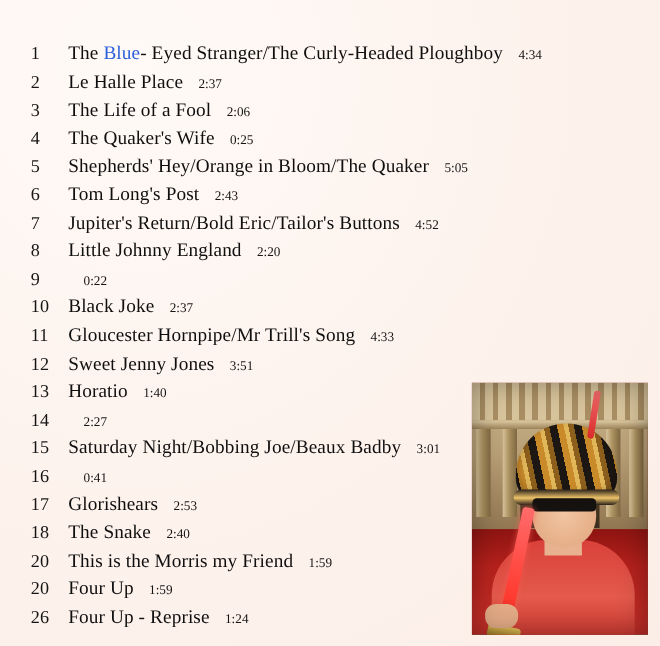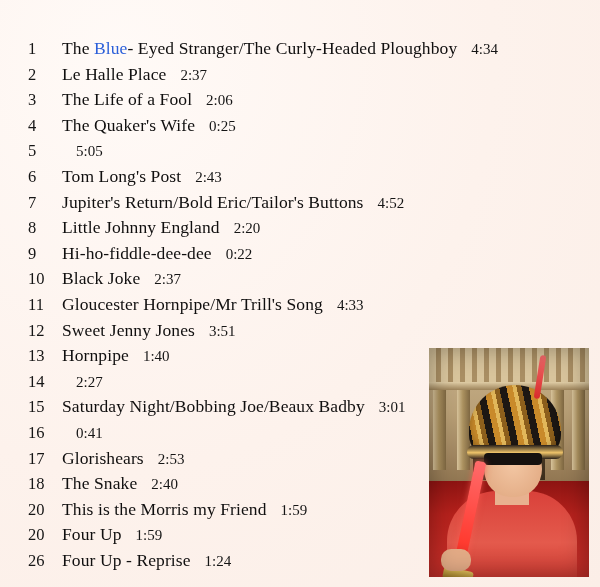--- a/index.html
+++ b/index.html
@@ -50,21 +50,21 @@
   }
   .track-title {
     font-size: 17.5px;
     color: #100f0f;
     letter-spacing: 0.1px;
   }
   .track-title .blue {
     color: #2b5fd9;
   }
   .track-time {
-    font-size: 15px;
+    font-size: 12px;
     color: #151515;
     margin-left: 14px;
   }
   
   #photo {
     position: absolute;
     right: 11px;
     bottom: 10px;
     width: 160px;
     height: 229px;
@@ -195,60 +195,60 @@
         <span class="track-title">The Life of a Fool</span>
         <span class="track-time">2:06</span>
       </div>
       <div class="track">
         <span class="track-num">4</span>
         <span class="track-title">The Quaker's Wife</span>
         <span class="track-time">0:25</span>
       </div>
       <div class="track">
         <span class="track-num">5</span>
+        <span class="track-title">Shepherds' Hey/Orange in Bloom/The Quaker</span>
         <span class="track-time">5:05</span>
       </div>
       <div class="track">
         <span class="track-num">6</span>
         <span class="track-title">Tom Long's Post</span>
         <span class="track-time">2:43</span>
       </div>
       <div class="track">
         <span class="track-num">7</span>
         <span class="track-title">Jupiter's Return/Bold Eric/Tailor's Buttons</span>
         <span class="track-time">4:52</span>
       </div>
       <div class="track">
         <span class="track-num">8</span>
         <span class="track-title">Little Johnny England</span>
         <span class="track-time">2:20</span>
       </div>
       <div class="track">
         <span class="track-num">9</span>
-        <span class="track-title">Hi-ho-fiddle-dee-dee</span>
         <span class="track-time">0:22</span>
       </div>
       <div class="track">
         <span class="track-num">10</span>
         <span class="track-title">Black Joke</span>
         <span class="track-time">2:37</span>
       </div>
       <div class="track">
         <span class="track-num">11</span>
         <span class="track-title">Gloucester Hornpipe/Mr Trill's Song</span>
         <span class="track-time">4:33</span>
       </div>
       <div class="track">
         <span class="track-num">12</span>
         <span class="track-title">Sweet Jenny Jones</span>
         <span class="track-time">3:51</span>
       </div>
       <div class="track">
         <span class="track-num">13</span>
-        <span class="track-title">Hornpipe</span>
+        <span class="track-title">Horatio</span>
         <span class="track-time">1:40</span>
       </div>
       <div class="track">
         <span class="track-num">14</span>
         <span class="track-time">2:27</span>
       </div>
       <div class="track">
         <span class="track-num">15</span>
         <span class="track-title">Saturday Night/Bobbing Joe/Beaux Badby</span>
         <span class="track-time">3:01</span>

